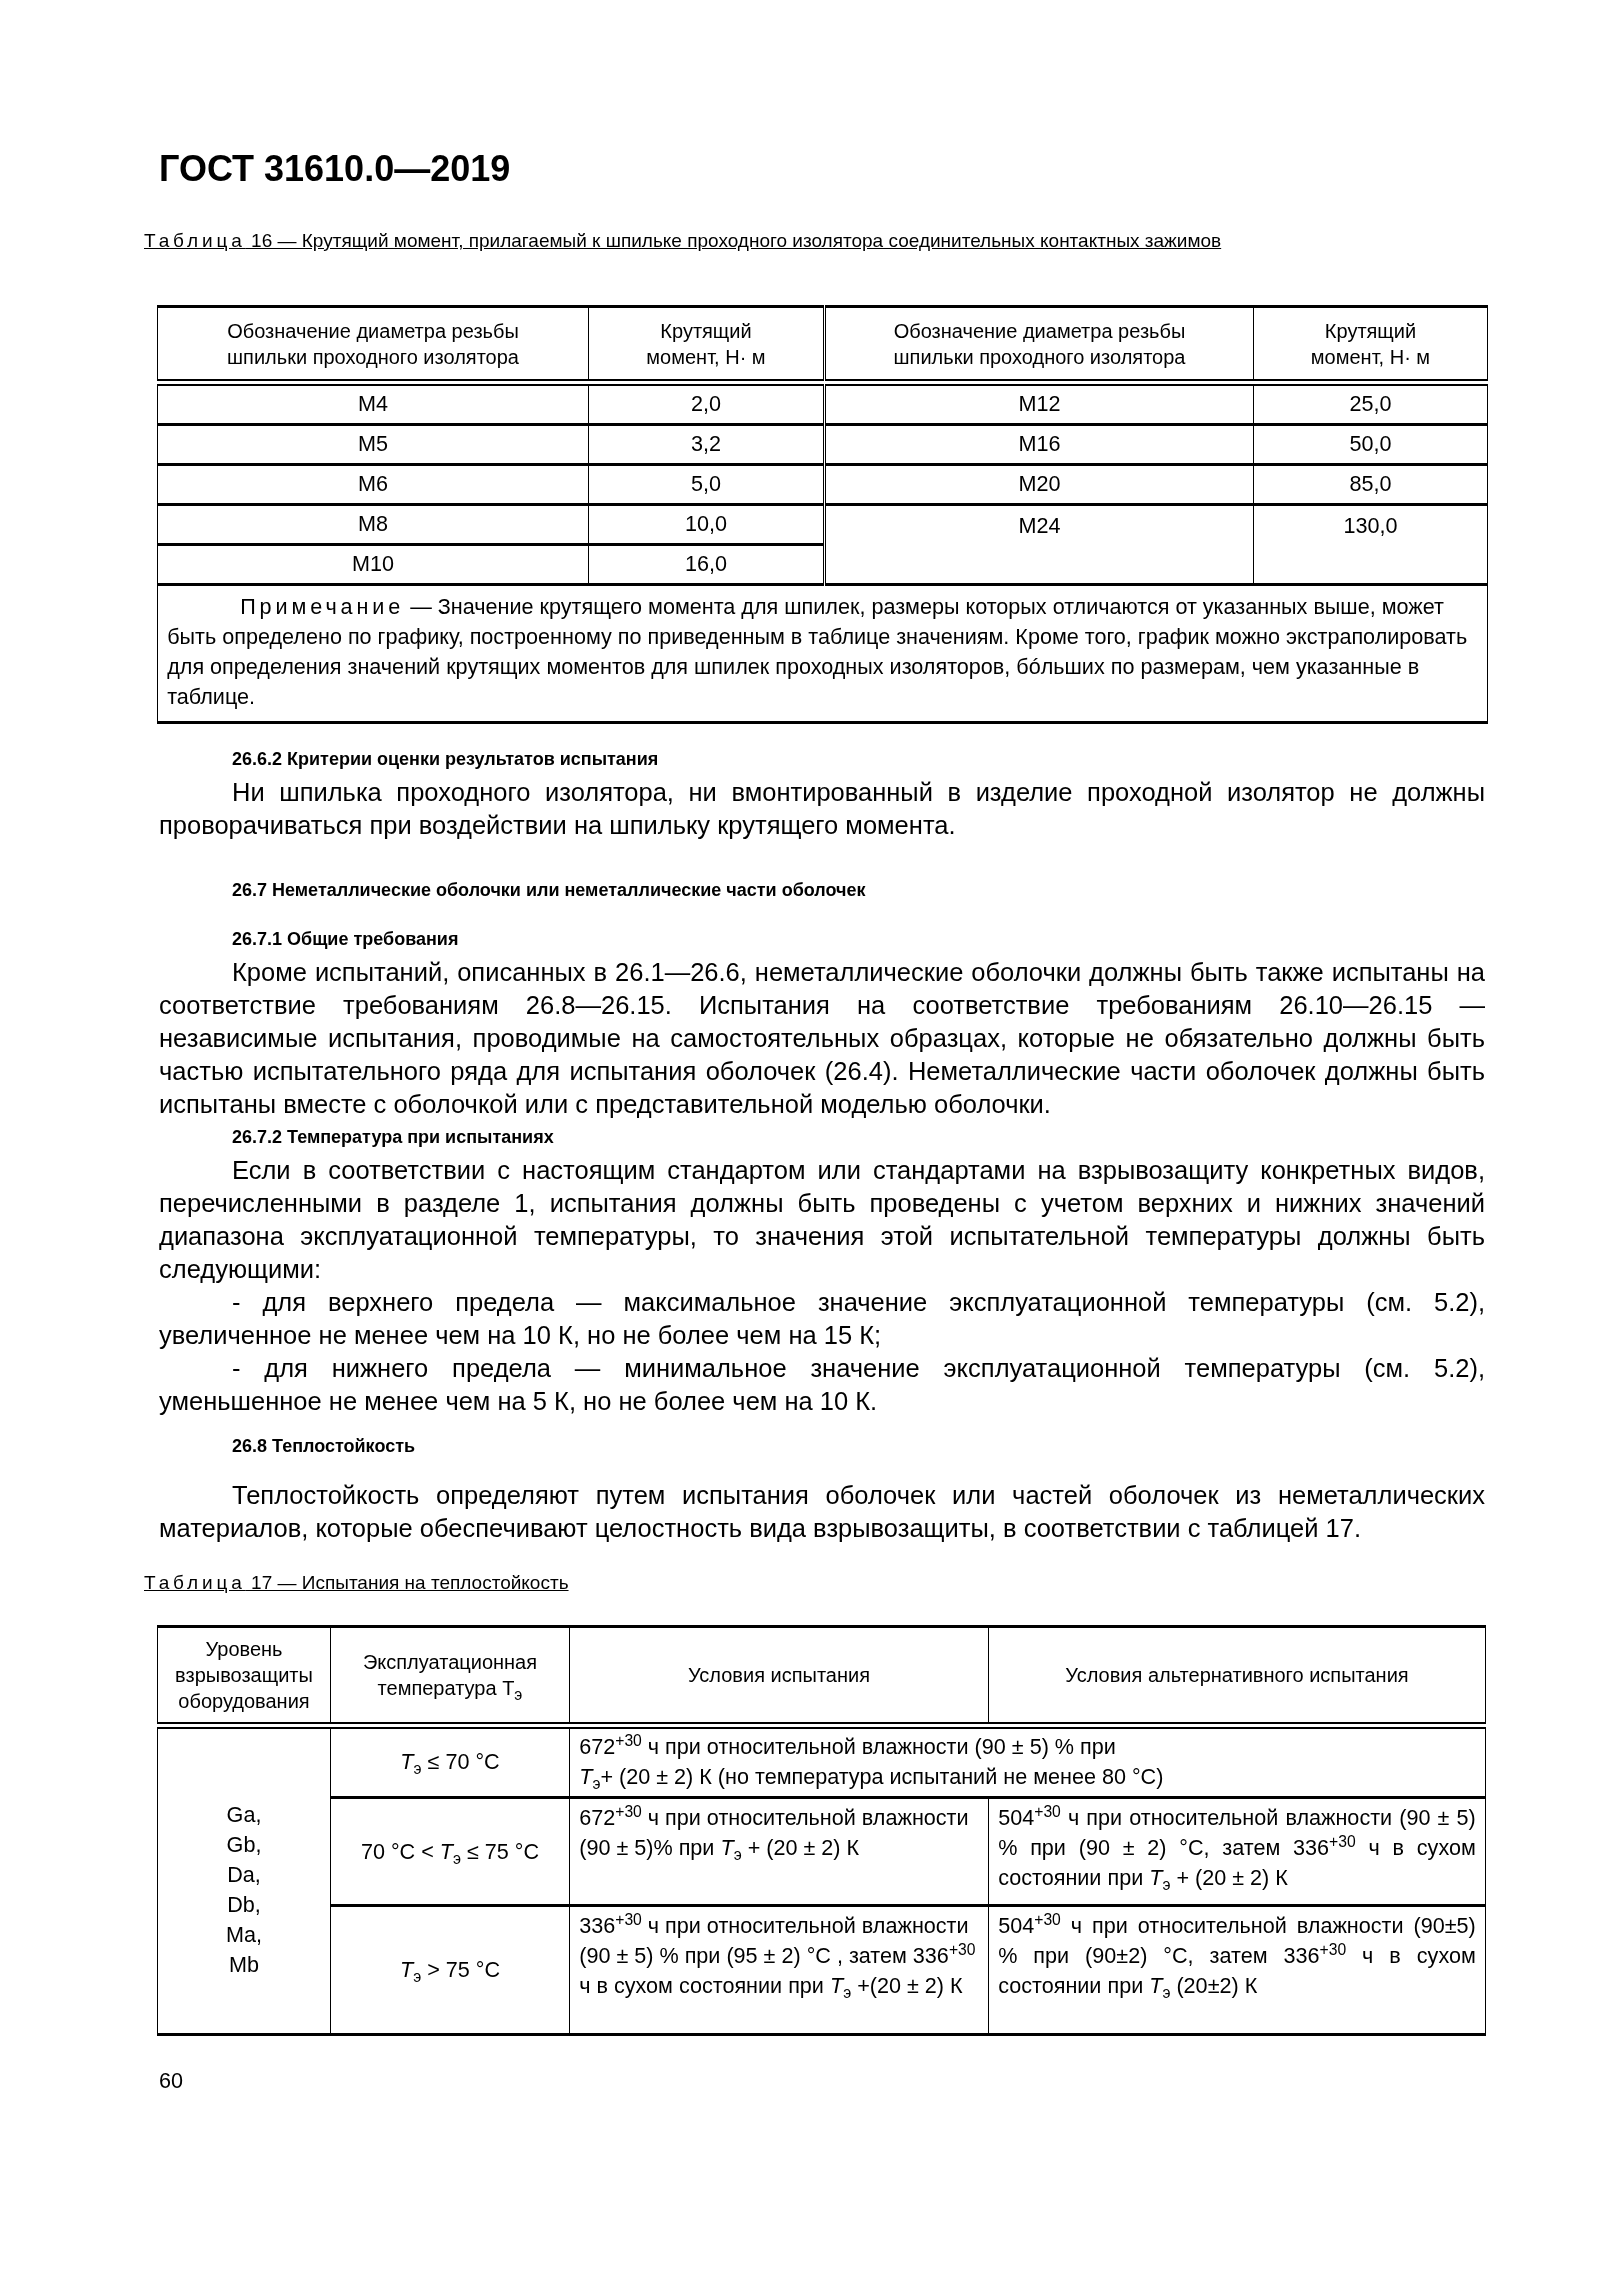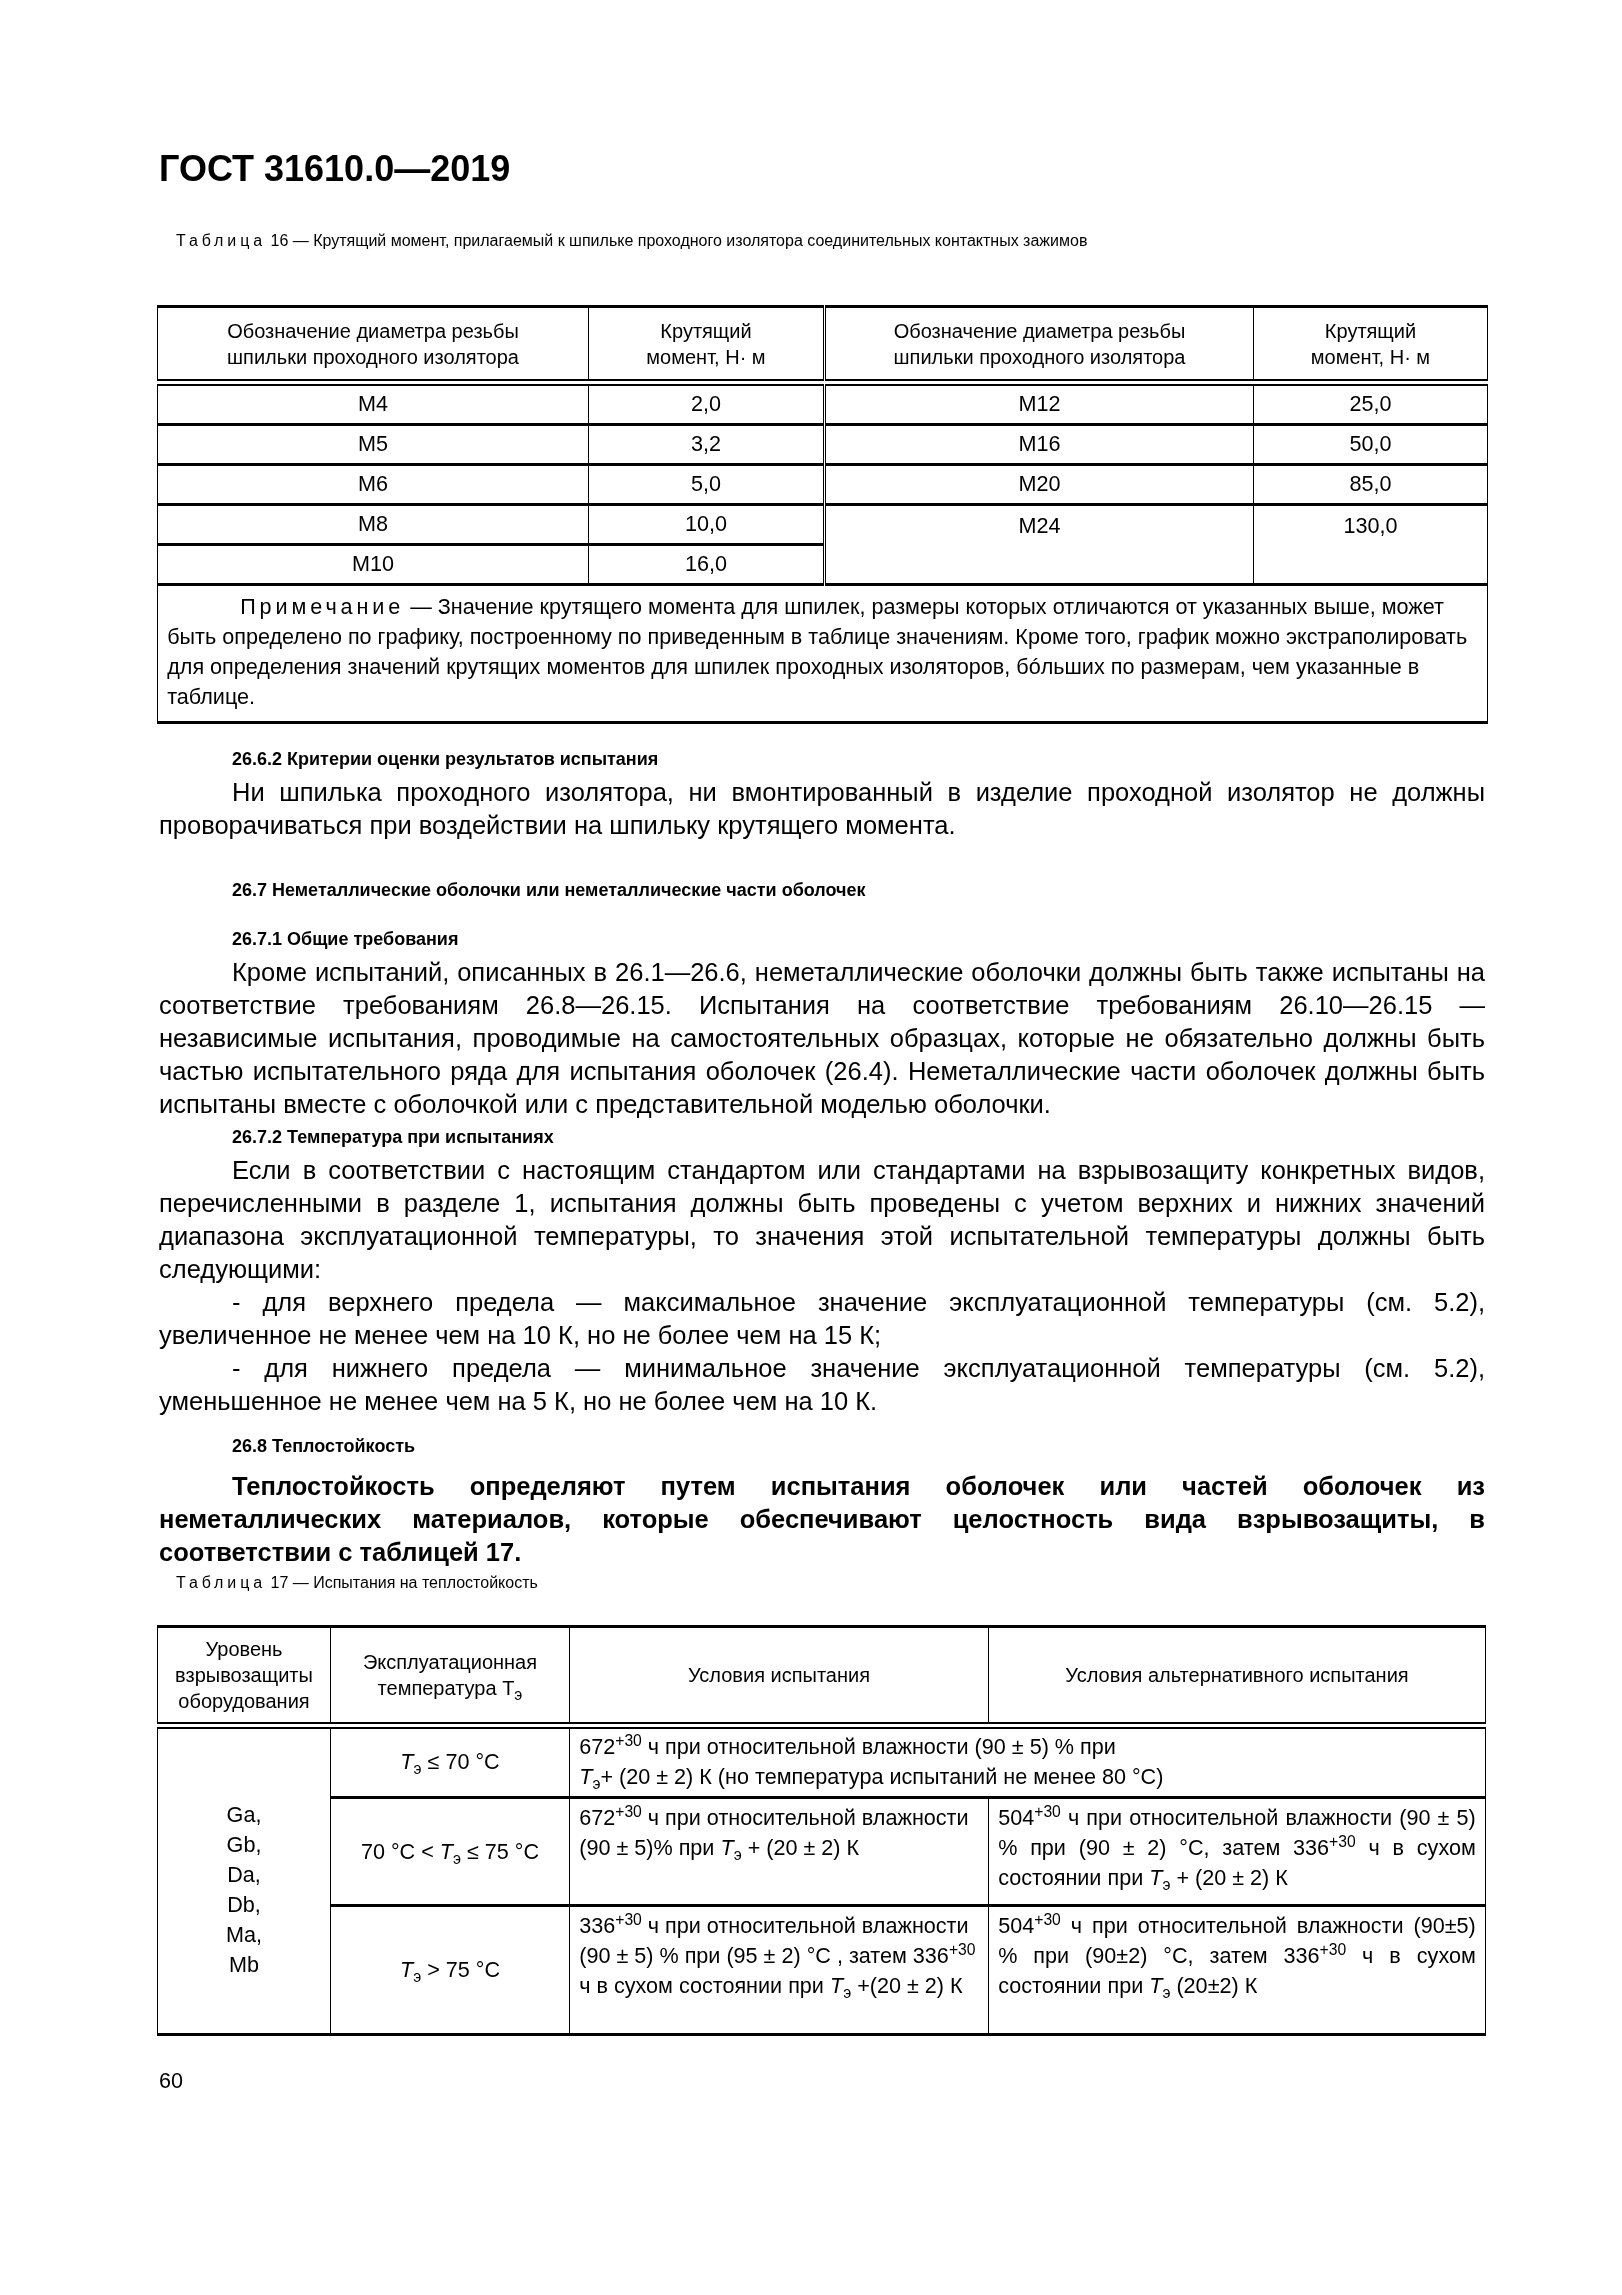--- a/index.html
+++ b/index.html
@@ -1,20 +1,20 @@
 <!DOCTYPE html>
 <html style="font-size:10.5px"><head>
 <meta charset="utf-8">
 <style>
   html, body { margin: 0; padding: 0; background: #ffffff; }
   body { width: 1623px; height: 2295px; position: relative; overflow: hidden;
          font-family: "Liberation Sans", sans-serif; color: #000; }
   .abs { position: absolute; }
   .doc-code { left: 159px; top: 148px; font-size: 36px; font-weight: bold; }
-  .caption { left: 176px; font-size: 16px; line-height: 30px; width: 1326px; }
+  .caption { left: 144px; font-size: 19px; line-height: 30px; width: 1326px; text-decoration: underline; }
   .spaced { letter-spacing: 3.9px; }
   table { border-collapse: collapse; position: absolute; table-layout: fixed; }
   td, th { border: 1.3px solid #000; padding: 0; font-weight: normal; vertical-align: middle; text-align: center; }
   .t16 { left: 157px; top: 305px; width: 1329px; font-size: 21.6px; }
   .t16 th { height: 71px; line-height: 26px; font-size: 20px; border-top: 3.3px solid #000; }
   .t16 .sep td { height: 2.6px; border-top: 2.6px solid #000; border-bottom: 2.6px solid #000; border-left: none; border-right: none; padding: 0; }
   .t16 td.val { height: 37px; border-bottom: 3.3px solid #000; }
   .t16 .dbl-right { border-right: 3.9px double #000; }
   .t16 .note { text-align: left; padding: 6.5px 9.2px 9.2px 9.2px; line-height: 30px; font-size: 21.6px; border-top: 3.3px solid #000; border-bottom: 3.3px solid #000; }
   .note-indent { padding-left: 73px; }
@@ -103,21 +103,21 @@
   <div class="h">26.7.1 Общие требования</div>
   <p>Кроме испытаний, описанных в 26.1—26.6, неметаллические оболочки должны быть также испытаны на соответствие требованиям 26.8—26.15. Испытания на соответствие требованиям 26.10—26.15 — независимые испытания, проводимые на самостоятельных образцах, которые не обязательно должны быть частью испытательного ряда для испытания оболочек (26.4). Неметаллические части оболочек должны быть испытаны вместе с оболочкой или с представительной моделью оболочки.</p>
   <div class="h">26.7.2 Температура при испытаниях</div>
   <p>Если в соответствии с настоящим стандартом или стандартами на взрывозащиту конкретных видов, перечисленными в разделе 1, испытания должны быть проведены с учетом верхних и нижних значений диапазона эксплуатационной температуры, то значения этой испытательной температуры должны быть следующими:</p>
   <p>- для верхнего предела — максимальное значение эксплуатационной температуры (см. 5.2), увеличенное не менее чем на 10 К, но не более чем на 15 К;</p>
   <p>- для нижнего предела — минимальное значение эксплуатационной температуры (см. 5.2), уменьшенное не менее чем на 5 К, но не более чем на 10 К.</p>
 </div>
 
 <div class="abs bodytext" style="top:1430px;">
   <div class="h">26.8 Теплостойкость</div>
-  <p style="margin-top:7px;font-weight:bold;">Теплостойкость определяют путем испытания оболочек или частей оболочек из неметаллических материалов, которые обеспечивают целостность вида взрывозащиты, в соответствии с таблицей 17.</p>
+  <p style="margin-top:16px;">Теплостойкость определяют путем испытания оболочек или частей оболочек из неметаллических материалов, которые обеспечивают целостность вида взрывозащиты, в соответствии с таблицей 17.</p>
 </div>
 
 <div class="abs caption" style="top:1568px;"><span class="spaced">Таблица</span><span> 17 — Испытания на теплостойкость</span></div>
 
 <table class="t17">
   <colgroup>
       <col style="width:173px">
       <col style="width:239px">
       <col style="width:419px">
       <col style="width:497px">

